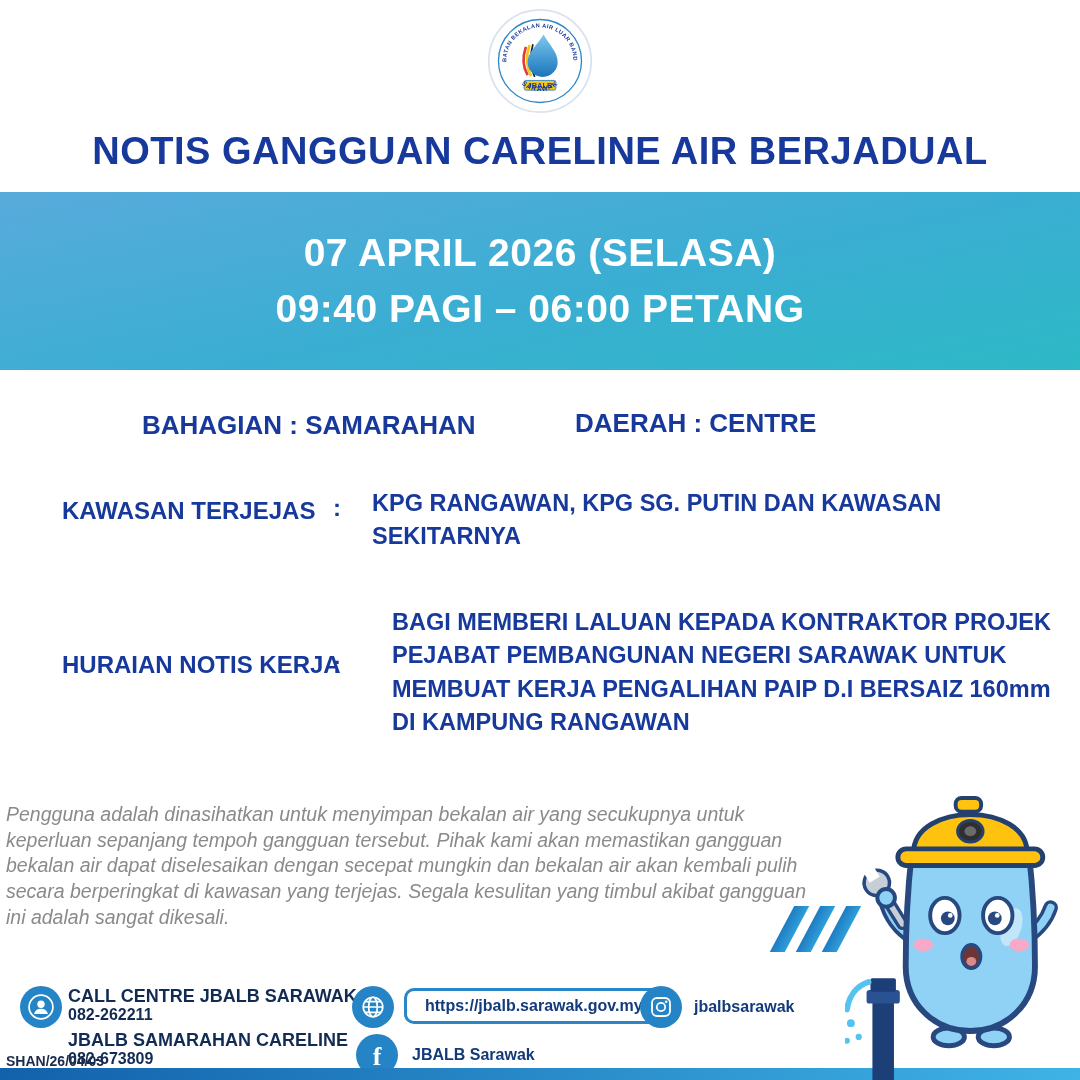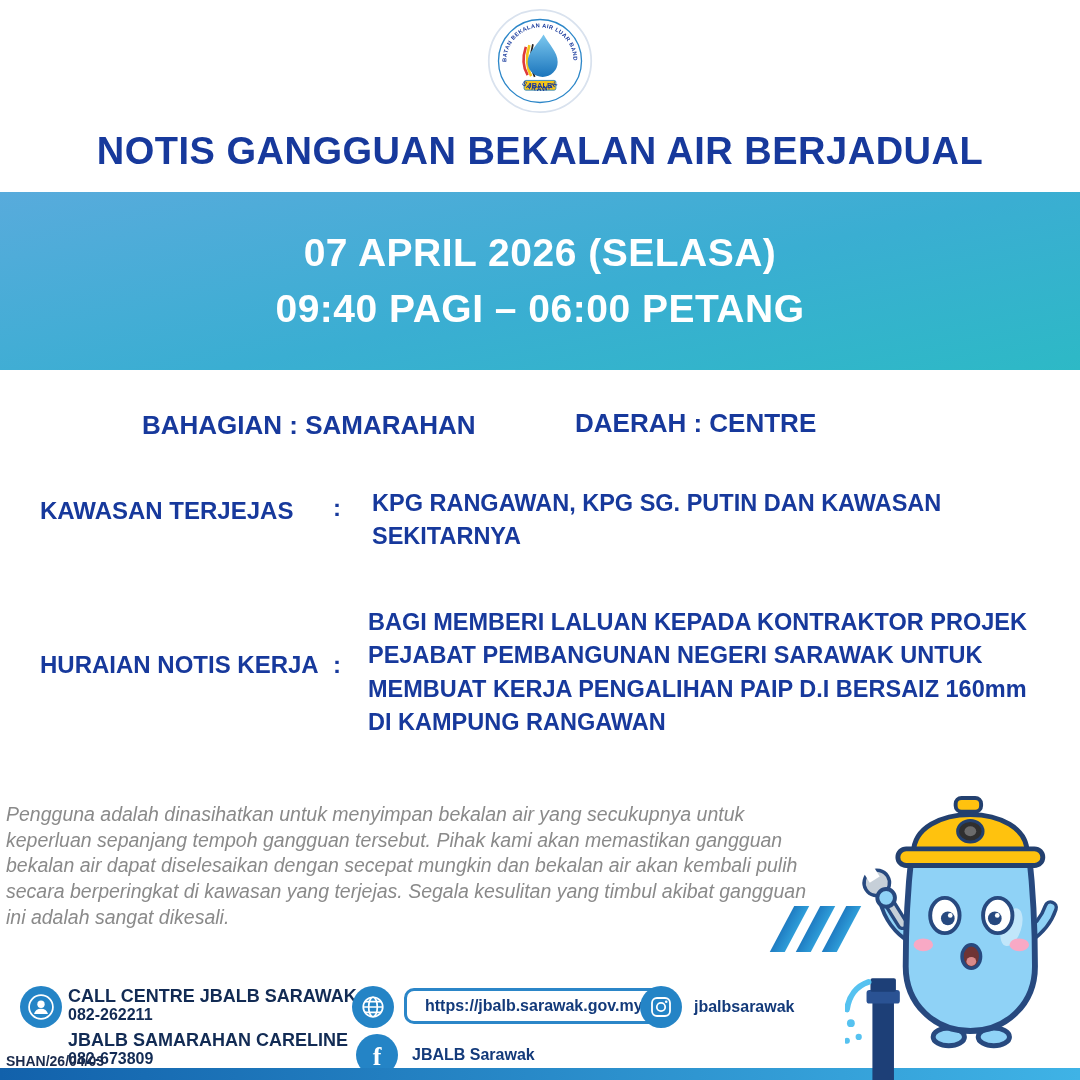--- a/index.html
+++ b/index.html
@@ -16,31 +16,31 @@
   .banner { position:absolute; top:192px; left:0; width:1080px; height:178px;
             background:linear-gradient(168deg,#58abdc 0%, #3aaed2 55%, #2db9c6 100%);
             display:flex; flex-direction:column; align-items:center; justify-content:center;
             gap:12px; color:#fff; font-weight:bold; font-size:39px; letter-spacing:.5px; }
   .banner div { white-space:nowrap; }
 
   .bahagian { position:absolute; top:410px; left:142px; color:#17399c; font-size:26px; font-weight:bold; }
   .daerah   { position:absolute; top:408px; left:575px; color:#17399c; font-size:26px; font-weight:bold; }
 
   .info-label, .info-colon, .info-value { position:absolute; color:#17399c; font-weight:bold; }
-  .info-label { font-size:24px; }
+  .info-label { font-size:24px;margin-left:22px; }
   .info-colon { font-size:24px; }
   .info-value { font-size:23.5px; line-height:1.42; }
 
   #kawasan-label { top:497px; left:40px; }
   #kawasan-colon { top:494px; left:333px; }
   #kawasan-value { top:487px; left:372px; width:600px; }
 
   #huraian-label { top:651px; left:40px; }
   #huraian-colon { top:651px; left:333px; }
-  #huraian-value { top:606px; left:368px; width:660px; }
+  #huraian-value { top:606px; left:392px; width:660px; }
 
   .advisory { position:absolute; top:802px; left:6px; width:810px;
               color:#8a8a8a; font-style:italic; font-size:19.5px; line-height:1.32; }
 
   .contact-bar { position:absolute; top:906px; left:0; width:772px; height:46px;
                  background:linear-gradient(90deg,#1261ab,#2f9ed9);
                  display:flex; align-items:center; justify-content:center;
                  color:#fff; font-weight:bold; font-size:24px; letter-spacing:1px; }
   .stripes { position:absolute; top:906px; left:782px; height:46px; display:flex; gap:11px; }
   .stripe  { width:15px; height:46px; background:linear-gradient(90deg,#1f7cc2,#2f9ed9); transform:skewX(-28deg); }
@@ -105,21 +105,21 @@
       </g>
       <path d="M64 30 C70 41 80 50 80 61 a17 17 0 1 1 -34 0 C46 50 58 41 64 30 Z" fill="url(#dropGrad)"></path>
       <rect x="42" y="82" width="36" height="11" rx="2" fill="#f5c518" stroke="#2b86c8" stroke-width="1"></rect>
       <text x="60" y="90.5" text-anchor="middle" font-size="8.5" font-weight="bold" fill="#17399c">JBALB</text>
       <text font-size="7.5" font-weight="bold" fill="#17399c" letter-spacing="1">
         <textPath href="#arcBot" startOffset="50%" text-anchor="middle">SARAWAK</textPath>
       </text>
     </svg>
   </div>
 
-  <h1 class="title">NOTIS GANGGUAN BEKALAN AIR BERJADUAL</h1>
+  <h1 class="title">NOTIS GANGGUAN CARELINE AIR BERJADUAL</h1>
 
   <section class="banner">
     <div>07 APRIL 2026 (SELASA)</div>
     <div>09:40 PAGI – 06:00 PETANG</div>
   </section>
 
   <div class="bahagian">BAHAGIAN : SAMARAHAN</div>
   <div class="daerah">DAERAH : CENTRE</div>
 
   <div class="info-label" id="kawasan-label">KAWASAN TERJEJAS</div>

